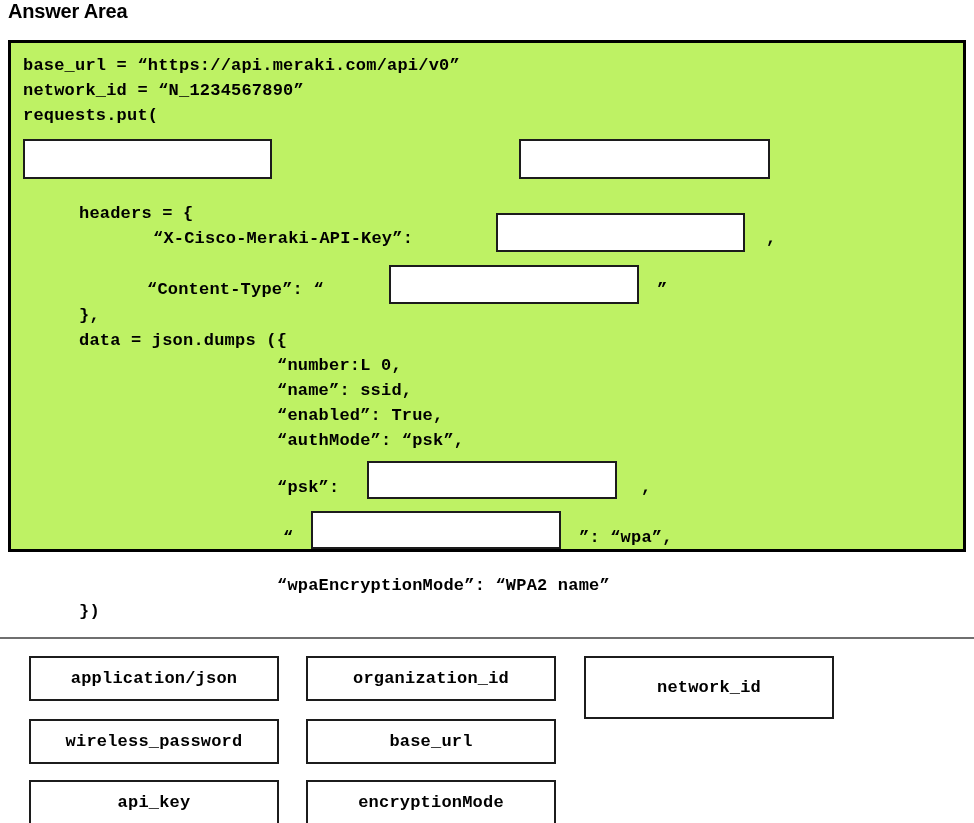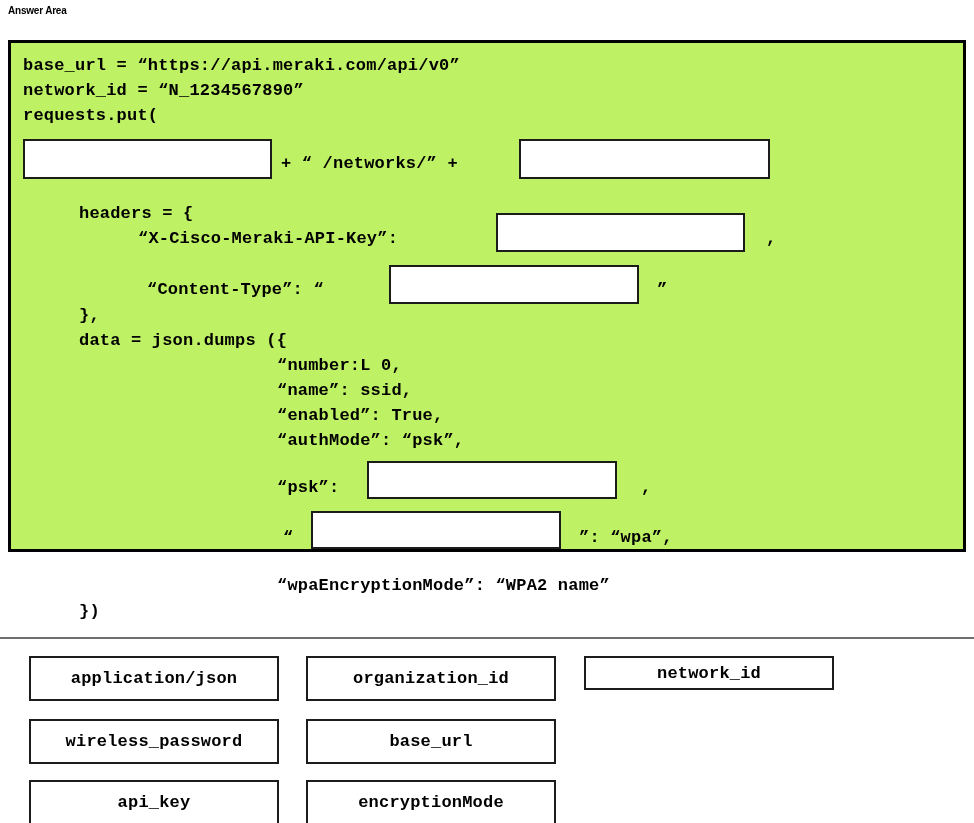--- a/index.html
+++ b/index.html
@@ -16,21 +16,21 @@
     overflow: hidden;
   }
 
   
   .answer-area-title {
     position: absolute;
     left: 8px;
     top: 0px;
     font-family: "Liberation Sans", sans-serif;
     font-weight: bold;
-    font-size: 10px;
+    font-size: 20px;
     letter-spacing: -0.2px;
     line-height: 22px;
   }
 
   
   .code-panel {
     position: absolute;
     left: 8px;
     top: 40px;
     width: 958px;
@@ -96,23 +96,22 @@
 <body>
 
 <div class="answer-area-title">Answer Area</div>
 
 <div class="code-panel">
   <div class="code-surface" id="code-surface">
 
   <div class="ln" style="left: 12px; top: 10px;">base_url = “https://api.meraki.com/api/v0”</div>
       <div class="ln" style="left: 12px; top: 35px;">network_id = “N_1234567890”</div>
       <div class="ln" style="left: 12px; top: 60px;">requests.put(</div>
-      <div class="ln" style="left: 270px; top: 108px;">+ “ /networks/” +</div>
       <div class="ln" style="left: 68px; top: 158px;">headers = {</div>
-      <div class="ln" style="left: 127px; top: 183px;">“X-Cisco-Meraki-API-Key”:</div>
+      <div class="ln" style="left: 142px; top: 183px;">“X-Cisco-Meraki-API-Key”:</div>
       <div class="ln" style="left: 755px; top: 183px;">,</div>
       <div class="ln" style="left: 136px; top: 234px;">“Content-Type”: “</div>
       <div class="ln" style="left: 646px; top: 234px;">”</div>
       <div class="ln" style="left: 68px; top: 260px;">},</div>
       <div class="ln" style="left: 68px; top: 285px;">data = json.dumps ({</div>
       <div class="ln" style="left: 266px; top: 310px;">“number:L 0,</div>
       <div class="ln" style="left: 266px; top: 335px;">“name”: ssid,</div>
       <div class="ln" style="left: 266px; top: 360px;">“enabled”: True,</div>
       <div class="ln" style="left: 266px; top: 385px;">“authMode”: “psk”,</div>
       <div class="ln" style="left: 266px; top: 432px;">“psk”:</div>
@@ -129,18 +128,18 @@
       <div class="drop-box" style="left: 300px; top: 468px; width: 250px; height: 38px;"></div>
     </div>
 </div>
 
 <div class="panel-divider"></div>
 
 <div id="option-bank">
 
 <div class="tile" style="left: 29px; top: 656px; width: 250px; height: 45px;">application/json</div>
     <div class="tile" style="left: 306px; top: 656px; width: 250px; height: 45px;">organization_id</div>
-    <div class="tile" style="left: 584px; top: 656px; width: 250px; height: 34px;">network_id</div>
+    <div class="tile" style="left: 584px; top: 656px; width: 250px; height: 63px;">network_id</div>
     <div class="tile" style="left: 29px; top: 719px; width: 250px; height: 45px; text-align: center;">wireless_password</div>
     <div class="tile" style="left: 306px; top: 719px; width: 250px; height: 45px;">base_url</div>
     <div class="tile" style="left: 29px; top: 780px; width: 250px; height: 45px;">api_key</div>
     <div class="tile" style="left: 306px; top: 780px; width: 250px; height: 45px;">encryptionMode</div>
   </div>
 
 </body></html>

